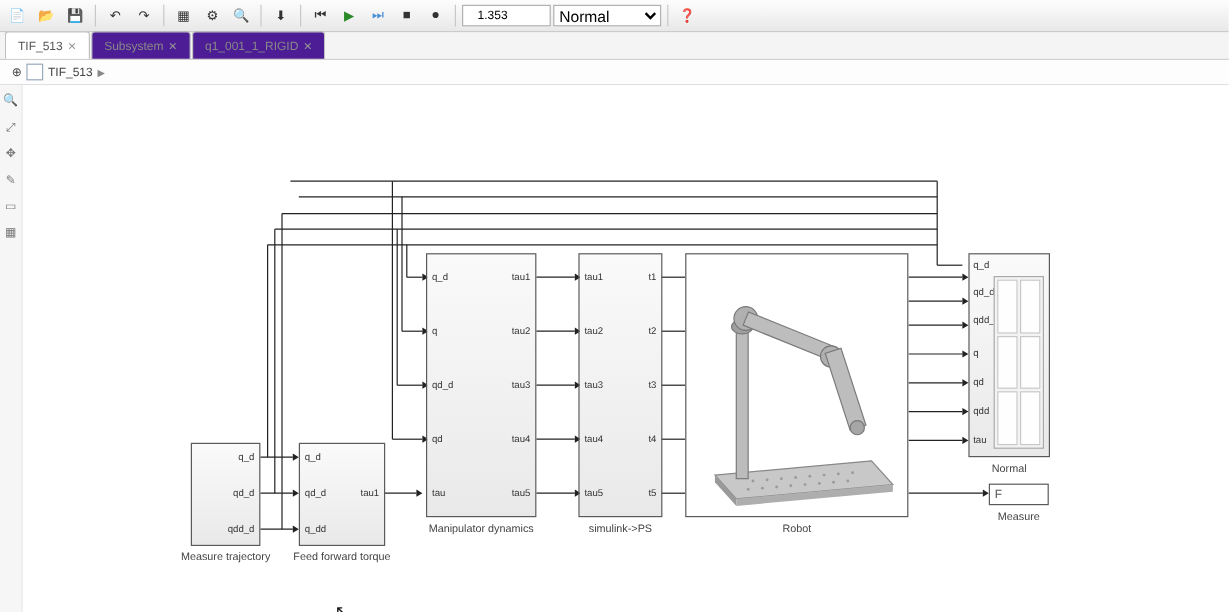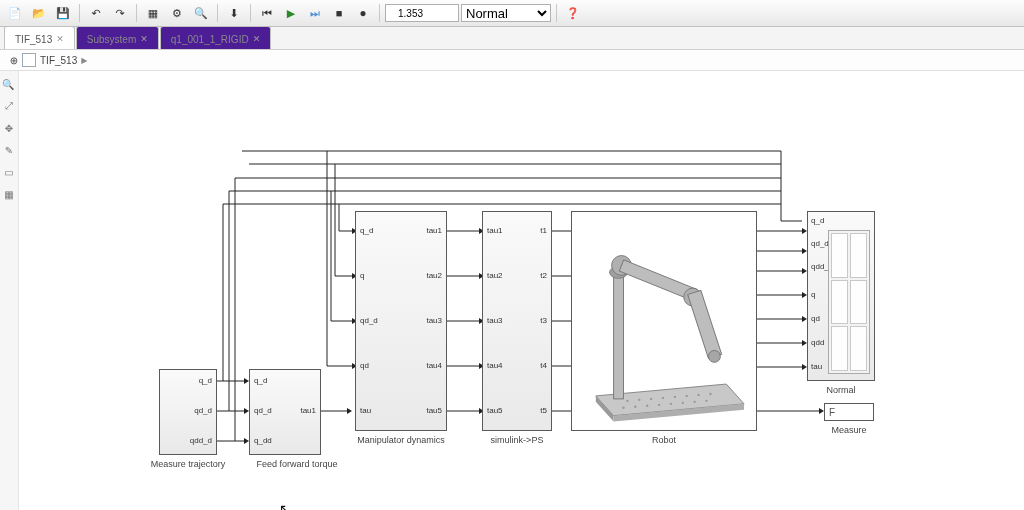--- a/index.html
+++ b/index.html
@@ -176,21 +176,21 @@
       <span class="port-lbl" style="right:4px;top:66px">qdd_d</span>
     </div>
     <span class="block-label" style="left:169px;top:388px">Measure trajectory</span>
 
     <div class="block" style="left:230px;top:298px;width:72px;height:86px">
       <span class="port-lbl" style="left:4px;top:6px">q_d</span>
       <span class="port-lbl" style="left:4px;top:36px">qd_d</span>
       <span class="port-lbl" style="left:4px;top:66px">q_dd</span>
       <span class="port-lbl" style="right:4px;top:36px">tau1</span>
     </div>
-    <span class="block-label" style="left:278px;top:388px">Feed forward torque</span>
+    <span class="block-label" style="left:266px;top:388px">Feed forward torque</span>
 
     <div class="block" style="left:336px;top:140px;width:92px;height:220px">
       <span class="port-lbl" style="left:4px;top:14px">q_d</span>
       <span class="port-lbl" style="left:4px;top:59px">q</span>
       <span class="port-lbl" style="left:4px;top:104px">qd_d</span>
       <span class="port-lbl" style="left:4px;top:149px">qd</span>
       <span class="port-lbl" style="left:4px;top:194px">tau</span>
       <span class="port-lbl" style="right:4px;top:14px">tau1</span>
       <span class="port-lbl" style="right:4px;top:59px">tau2</span>
       <span class="port-lbl" style="right:4px;top:104px">tau3</span>

